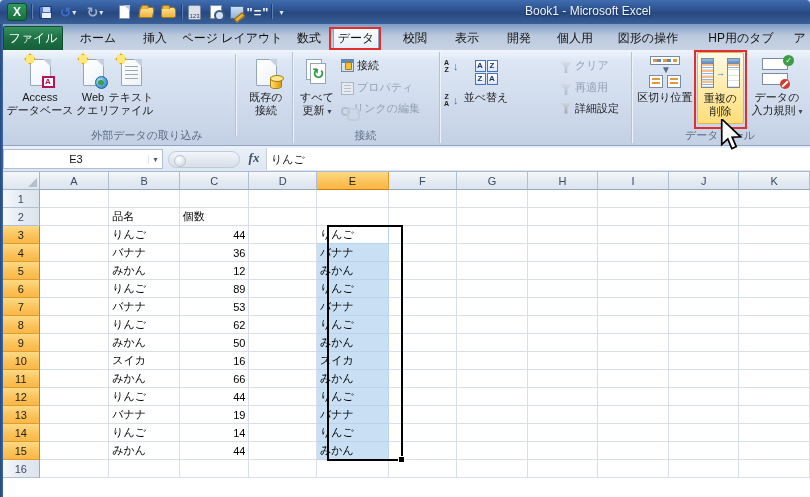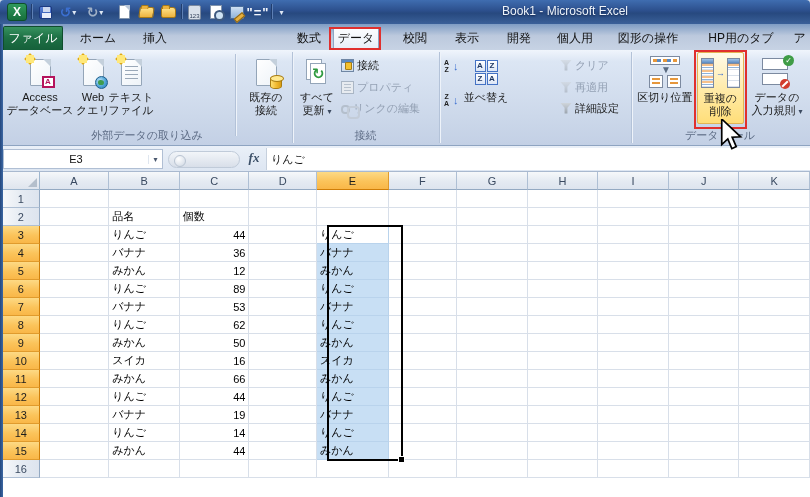--- a/index.html
+++ b/index.html
@@ -5,21 +5,21 @@
   * { margin:0; padding:0; box-sizing:border-box; }
   html,body { width:810px; height:497px; overflow:hidden; }
   body { font-family:"Liberation Sans","DejaVu Sans",sans-serif; font-size:11px; position:relative;
          background:#cfd9e8; cursor:default; }
   #stage { position:absolute; inset:0; width:810px; height:497px; overflow:hidden; }
 
   
   #titlebar { position:absolute; left:0; top:0; width:810px; height:24px;
     background:linear-gradient(#3f6db0,#2c4f8c 45%,#27497f 55%,#3a6099);
     border-radius:4px 4px 0 0; }
-  #title-text { position:absolute; left:385px; top:4px; width:360px; text-align:center;
+  #title-text { position:absolute; left:408px; top:4px; width:360px; text-align:center;
     color:#eef4fb; font-size:12px; text-shadow:0 1px 2px #14264d; white-space:nowrap; }
   .qat { position:absolute; top:3px; height:18px; display:flex; align-items:center; justify-content:center; }
   .qat-sep { position:absolute; top:4px; width:1px; height:15px; background:#203d6e; box-shadow:1px 0 0 #5d7fb4; }
   #excel-logo { left:7px; width:20px; height:18px; background:linear-gradient(#2f9a5d,#176e3c); border:1px solid #0d4f2a;
     border-radius:3px; color:#fff; font-weight:bold; font-size:12px; }
   #qat-save .floppy { width:13px; height:13px; background:linear-gradient(#5d86d8,#2a4ea8); border:1px solid #1c3a80; border-radius:2px; position:relative; }
   #qat-save .floppy::before { content:""; position:absolute; left:3px; top:0; width:7px; height:5px; background:#cdd9ef; }
   #qat-save .floppy::after { content:""; position:absolute; left:2px; bottom:0; width:9px; height:5px; background:#e8eefa; }
   .undo-glyph { font-size:14px; font-weight:bold; color:#3b6fd0; }
   .redo-glyph { font-size:14px; font-weight:bold; color:#9fb0c6; }
@@ -53,21 +53,21 @@
     border-bottom:1px solid #8ea4c1; }
   .rgroup { position:absolute; top:0; height:95px; }
   .rgroup .gsep { position:absolute; right:0; top:2px; bottom:2px; width:1px; background:#b3c2d8; box-shadow:1px 0 0 #eef3fa; }
   .glabel { position:absolute; left:0; right:2px; bottom:2px; text-align:center; color:#5d6c85; font-size:11px; white-space:nowrap; overflow:hidden; }
   .insep { position:absolute; top:4px; height:82px; width:1px; background:#b3c2d8; box-shadow:1px 0 0 #eef3fa; }
   .bigbtn { position:absolute; top:2px; height:72px; display:flex; flex-direction:column; align-items:center;
     border-radius:2px; }
   .bigbtn .bicon { height:38px; display:flex; align-items:center; justify-content:center; margin-top:1px; }
   .bigbtn .bl { height:13px; line-height:13px; font-size:11px; color:#1a1a1a; white-space:nowrap; }
   .smallrow { position:absolute; height:16px; display:flex; align-items:center; gap:3px; font-size:11px; color:#1a1a1a; white-space:nowrap; }
-  .smallrow.disabled { color:#94a1b4; }
+  .smallrow.disabled { color:#94a1b4;align-items:flex-end; }
   .caret { font-size:8px; color:#3c4a60; }
 
   
   .pagebig { width:21px; height:27px; background:linear-gradient(135deg,#ffffff,#eef3f8); border:1px solid #94a5b8; border-radius:1px; position:relative; }
   .pagebig::before { content:""; position:absolute; right:-1px; top:-1px; border:4px solid transparent; border-top-color:#c4d0dc; border-right-color:#c4d0dc; }
   .spark { position:absolute; left:-5px; top:-5px; width:8px; height:8px; background:#ffd948; border:1px solid #dba313; transform:rotate(45deg); }
   .spark::before { content:""; position:absolute; left:-1px; top:-1px; width:8px; height:8px; background:#ffe87a; transform:rotate(45deg); }
   .badgeA { position:absolute; right:-5px; bottom:-3px; width:13px; height:12px; background:#fff; border:2px solid #b5135c; color:#b5135c; font-weight:bold; font-size:8px; line-height:8px; text-align:center; }
   .globe { position:absolute; right:-5px; bottom:-4px; width:13px; height:13px; border-radius:50%; border:1px solid #1c5d8c;
     background:radial-gradient(circle at 35% 35%,#bfe3f7,#4da3d6 55%,#2a7fb5); }
@@ -214,20 +214,21 @@
     <div class="qat" style="left:274px;width:14px">
         <span class="mini-caret">▾</span>
       </div>
     <div id="title-text">Book1  -  Microsoft Excel</div>
   </div>
 
   <div id="tabrow">
     <div class="tab file" style="left:3px;width:60px">ファイル</div>
     <div class="tab" style="left:71px;width:54px">ホーム</div>
     <div class="tab" style="left:131px;width:48px">挿入</div>
+    <div class="tab" style="left:183px;width:98px">ページ レイアウト</div>
     <div class="tab" style="left:285px;width:48px">数式</div>
     <div class="tab selected" style="left:333px;width:46px">データ</div>
     <div class="tab" style="left:391px;width:48px">校閲</div>
     <div class="tab" style="left:443px;width:48px">表示</div>
     <div class="tab" style="left:495px;width:48px">開発</div>
     <div class="tab" style="left:547px;width:56px">個人用</div>
     <div class="tab" style="left:697px;width:88px">HP用のタブ</div>
     <div class="tab" style="left:607px;width:82px">図形の操作</div>
     <div class="tab" style="left:791px;width:54px">アドイン</div>
   </div>

